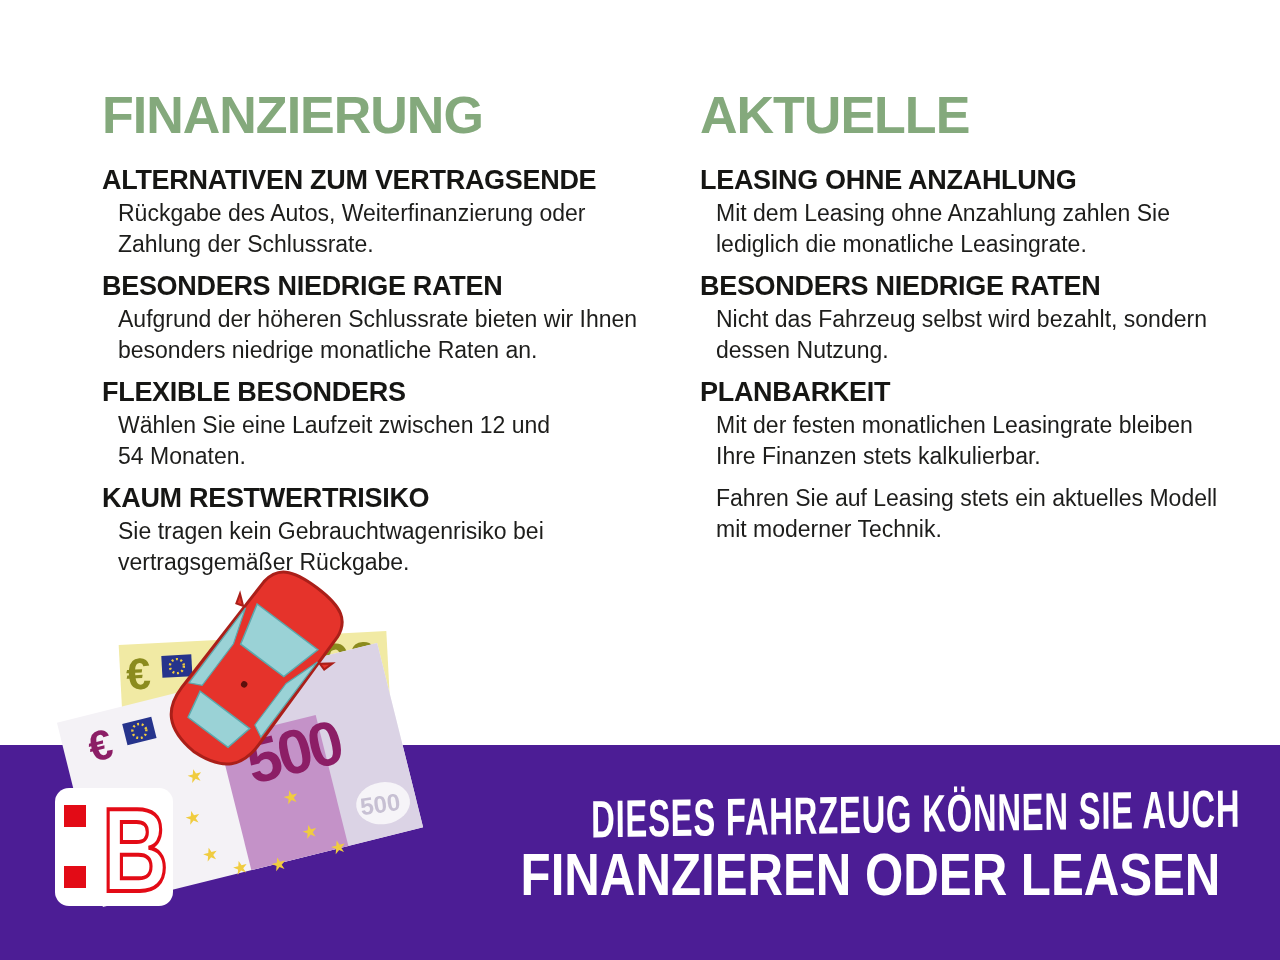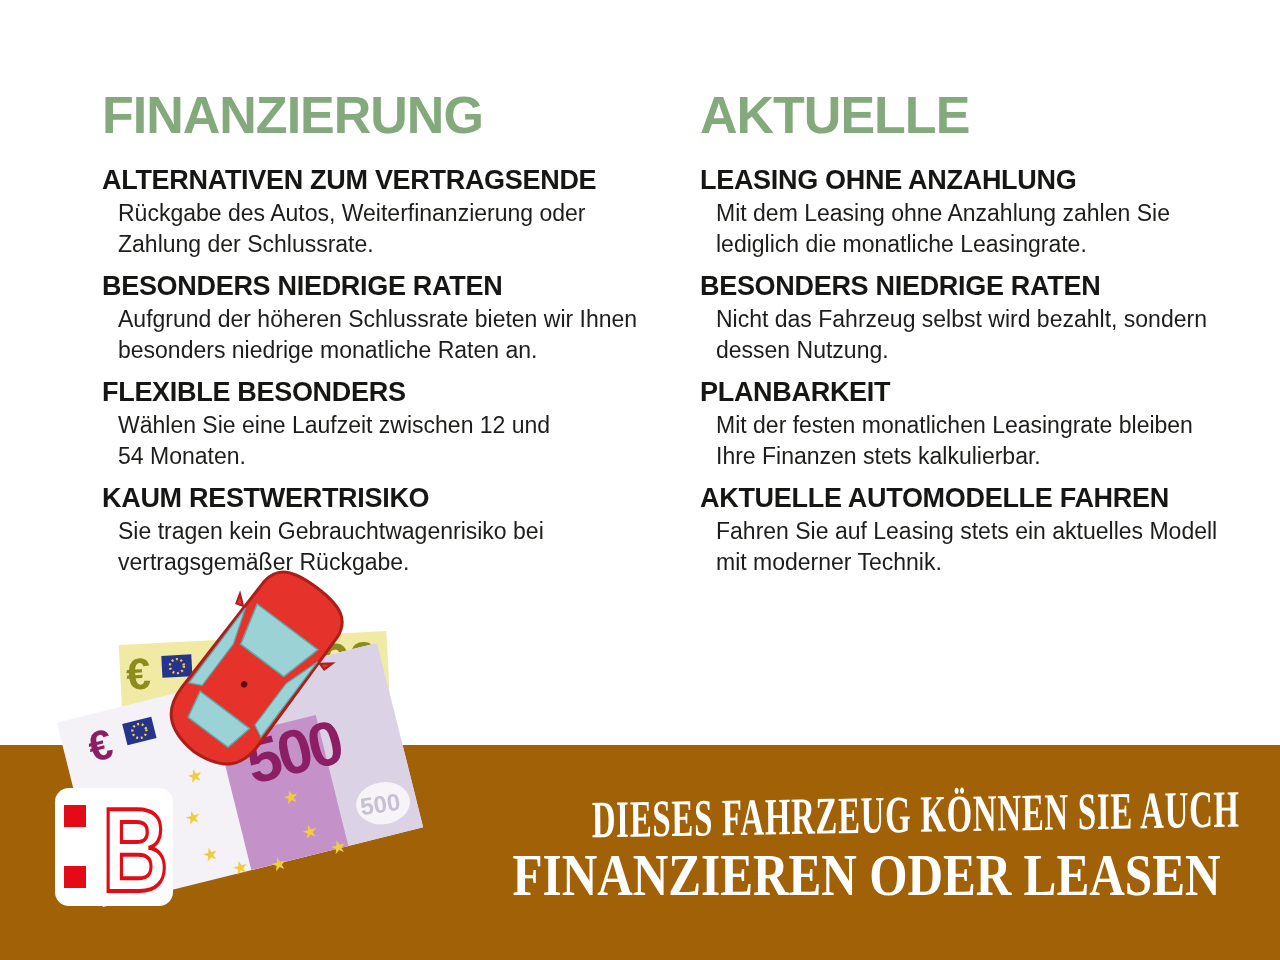--- a/index.html
+++ b/index.html
@@ -75,27 +75,26 @@
     <h2 class="section-heading">BESONDERS NIEDRIGE RATEN</h2>
     <p class="section-body">Nicht das Fahrzeug selbst wird bezahlt, sondern
 dessen Nutzung.</p>
   </div>
   <div class="section">
     <h2 class="section-heading">PLANBARKEIT</h2>
     <p class="section-body">Mit der festen monatlichen Leasingrate bleiben
 Ihre Finanzen stets kalkulierbar.</p>
   </div>
   <div class="section">
-    <h2 class="section-heading">AKTUELLE AUTOMODELLE FAHREN</h2>
     <p class="section-body">Fahren Sie auf Leasing stets ein aktuelles Modell
 mit moderner Technik.</p>
   </div>
 </div>
 
-<div class="banner" style="background:#a16207;font-family:Liberation Serif, serif;">
+<div class="banner" style="background:#4c1d95;">
   <div class="banner-line1">DIESES FAHRZEUG KÖNNEN SIE AUCH</div>
   <div class="banner-line2">FINANZIEREN ODER LEASEN</div>
 </div>
 
 <div class="illustration">
   <svg width="350" height="300" viewBox="0 0 350 300">
 
     <g transform="rotate(-3 176 130)">
       <rect x="42" y="63" width="268" height="134" fill="#f1eaa4"></rect>
       <rect x="150" y="100" width="105" height="97" fill="#d7c632"></rect>

